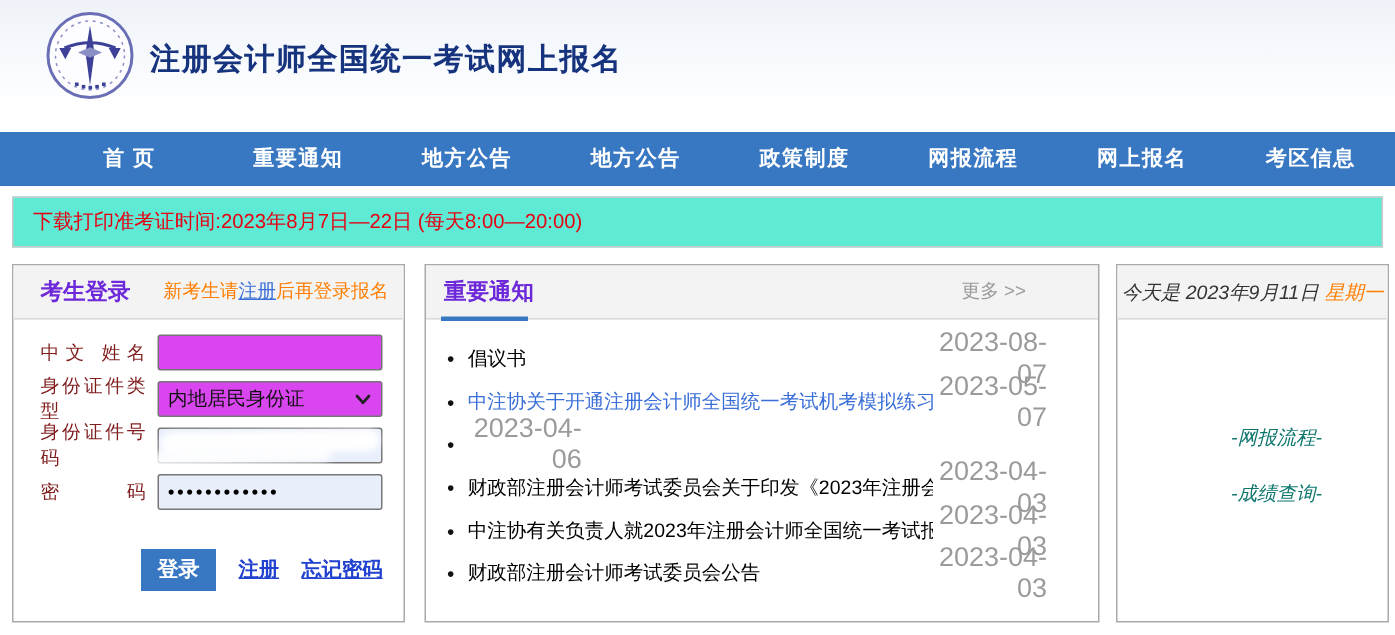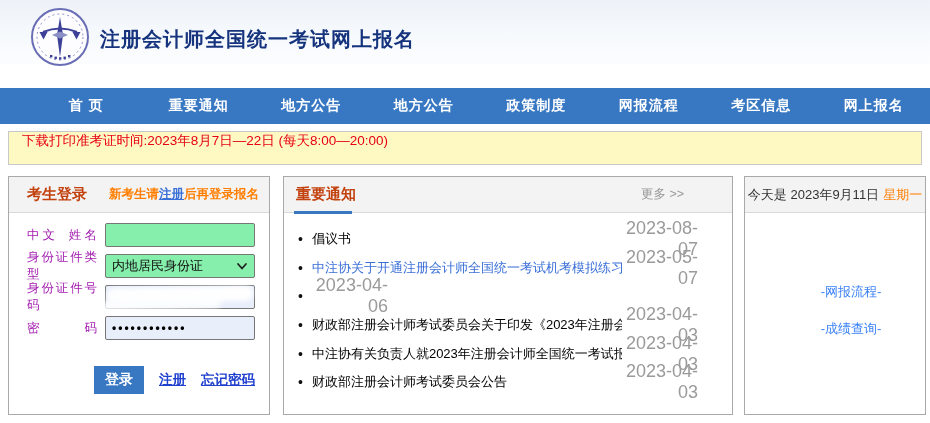--- a/index.html
+++ b/index.html
@@ -33,54 +33,54 @@
   }
   .nav-item {
     flex: 1 1 0; display: flex; align-items: center; justify-content: center;
     color: #fff; font-size: 14px; font-weight: bold; letter-spacing: 1px;
     text-decoration: none; cursor: pointer;
   }
 
   
   .notice-bar {
     position: absolute; top: 131px; left: 8px; width: 914px; height: 34px;
-    background: #fef9c3; border: 1px solid #c8c8c8;
-    display: flex; align-items: flex-start; padding-left: 13px;
+    background: #5eead4; border: 1px solid #c8c8c8;
+    display: flex; align-items: center; padding-left: 13px;
   }
   .notice-bar-text { color: var(--alert, #e60012); font-size: 13.5px; }
 
   
   .panel {
     position: absolute; top: 176px; height: 239px;
     background: #fff; border: 1px solid #a9a9a9;
   }
   .panel-head {
     position: relative; height: 36px; background: #f3f3f3;
     border-bottom: 1px solid #d9d9d9;
     display: flex; align-items: center;
   }
-  .panel-title { font-size: 15px; font-weight: bold; color: #c2410c; }
+  .panel-title { font-size: 15px; font-weight: bold; color: #6d28d9; }
 
   
   .login-panel { left: 8px; width: 262px; }
   .login-panel .panel-head { padding: 0 10px 0 18px; justify-content: space-between; }
-  .login-sub { font-size: 12.5px; font-weight: bold; white-space: nowrap; }
+  .login-sub { font-size: 12.5px; font-weight: normal; white-space: nowrap; }
   .login-sub .orange { color: var(--highlight, #ff7e00); }
   .login-sub a { color: var(--notice_link, #3a6fd8); text-decoration: underline; cursor: pointer; }
 
   .login-form { padding: 10px 14px 0 18px; }
   .form-row { display: flex; align-items: center; margin-bottom: 7px; height: 24px; }
   .form-label {
-    width: 78px; font-size: 12.5px; color: #a21caf;
-    text-align: justify; text-align-last: justify; padding-right: 8px; font-family: Liberation Mono, monospace;
+    width: 78px; font-size: 12.5px; color: #7f1d1d;
+    text-align: justify; text-align-last: justify; padding-right: 8px;
   }
   .field-wrap { position: relative; flex: 1; height: 24px; }
   .fld {
     width: 100%; height: 24px; border: 1px solid #767676; border-radius: 2px;
-    background: #86efac; font-size: 13px; padding: 0 6px;
+    background: #d946ef; font-size: 13px; padding: 0 6px;
     font-family: "Liberation Sans", "DejaVu Sans", sans-serif;
   }
   .fld.autofill { background: #e8eefa; }
   .fld.pwd { font-weight: bold; letter-spacing: 2px; font-size: 12px; color: #000; }
   .select-box {
     display: flex; align-items: center; justify-content: space-between;
     cursor: pointer;
   }
   .select-box .sel-text { font-size: 13px; color: #111; white-space: nowrap; }
   .chev { width: 12px; height: 12px; flex: 0 0 auto; }
@@ -117,26 +117,26 @@
   .notice-row { display: flex; align-items: center; height: 28.6px; }
   .bullet { color: #111; font-size: 14px; margin-right: 9px; line-height: 1; }
   .notice-text {
     flex: 1; font-size: 13px; color: #000000; text-decoration: none; cursor: pointer;
     white-space: nowrap; overflow: hidden;
   }
   .notice-row.hl .notice-text { color: var(--notice_link, #3a6fd8); }
   .notice-date { width: 76px; text-align: right; color: #9a9a9a; font-size: 18px; }
 
   
-  .today-panel { left: 744px; width: 182px; }
+  .today-panel { left: 744px; width: 182px; font-style: italic; }
   .today-panel .panel-head { justify-content: center; gap: 4px; }
   .today-date { font-size: 13px; color: #333; }
   .today-week { font-size: 13px; color: var(--highlight, #ff7e00); }
   .today-links { padding-top: 70px; display: flex; flex-direction: column; align-items: center; gap: 19px; }
-  .side-link { font-size: 13px; color: #3b82f6; text-decoration: none; cursor: pointer; margin-left: 32px; }
+  .side-link { font-size: 13px; color: #0f766e; text-decoration: none; cursor: pointer; margin-left: 32px; }
 </style>
 </head>
 <body>
 
 <div class="page">
 
   <div class="site-header">
     <div class="logo-wrap">
       <svg viewBox="0 0 60 60" width="60" height="60">
         <circle cx="30" cy="30" r="28" fill="#fdfdff" stroke="#6a6fb5" stroke-width="2"></circle>
@@ -156,22 +156,22 @@
     <h1 class="site-title">注册会计师全国统一考试网上报名</h1>
   </div>
 
   <nav class="nav-bar">
     <a class="nav-item">首 页</a>
     <a class="nav-item">重要通知</a>
     <a class="nav-item">地方公告</a>
     <a class="nav-item">地方公告</a>
     <a class="nav-item">政策制度</a>
     <a class="nav-item">网报流程</a>
+    <a class="nav-item">网上报名</a>
     <a class="nav-item">考区信息</a>
-    <a class="nav-item">网上报名</a>
   </nav>
 
   <div class="notice-bar">
     <span class="notice-bar-text">下载打印准考证时间:2023年8月7日—22日 (每天8:00—20:00)</span>
   </div>
 
   <section class="panel login-panel">
     <div class="panel-head">
       <span class="panel-title">考生登录</span>
       <span class="login-sub">

